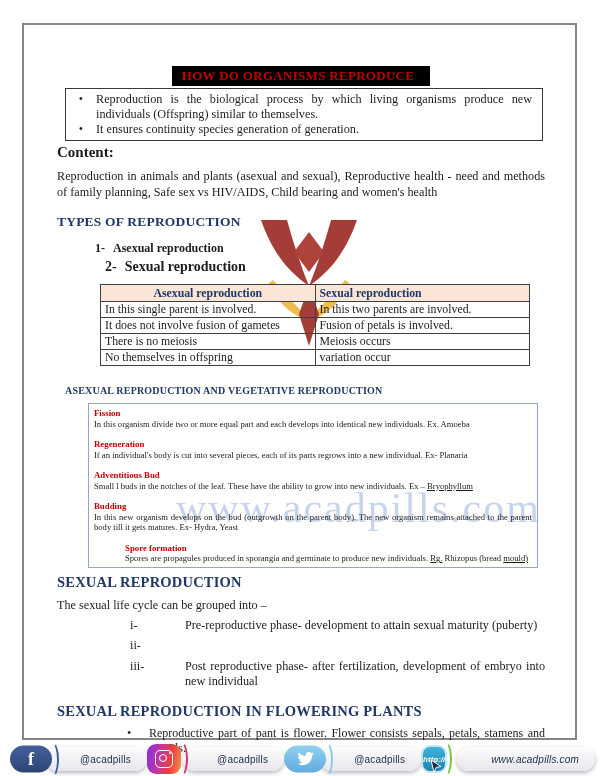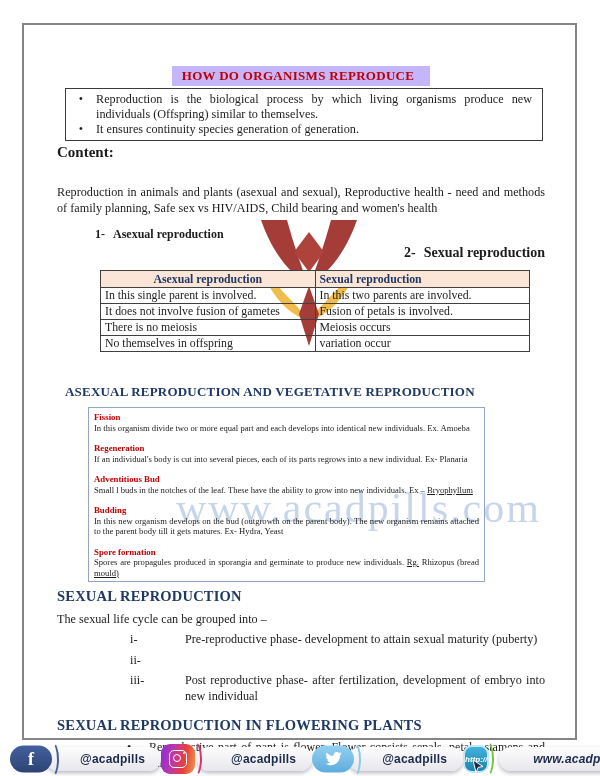--- a/index.html
+++ b/index.html
@@ -14,55 +14,55 @@
   
   .wm-logo{position:absolute;left:253px;top:220px;width:112px;height:132px;z-index:0;opacity:.93;}
   .wm-text{
     position:absolute;left:176px;top:484px;z-index:0;
     font-size:42px;letter-spacing:2px;color:#b9cbe5;opacity:.8;white-space:nowrap;
   }
   .content{position:absolute;left:57px;top:23px;width:488px;z-index:2;}
 
   .doc-title-wrap{margin-top:43px;text-align:center;}
   .doc-title{
-    display:inline-block;background:#c4b5fd;color:#c00000;font-weight:bold;
+    display:inline-block;background:#000000;color:#c00000;font-weight:bold;
     font-size:13px;letter-spacing:.3px;padding:2px 16px 2px 10px;
   }
   .intro-box{
     margin:2px 0 0 8px;width:478px;box-sizing:border-box;
     border:1px solid #3a3a3a;padding:3px 8px 3px 0;
   }
   .ibullet{display:flex;font-size:12.2px;line-height:15px;}
   .ibullet .dot{width:30px;text-align:center;flex:none;}
   .ibullet .txt{flex:1;text-align:justify;padding-right:2px;}
 
   .content-label{font-size:15px;font-weight:bold;margin-top:3px;}
-  .content-para{font-size:12.2px;line-height:15.5px;text-align:justify;margin-top:24px;}
+  .content-para{font-size:12.2px;line-height:15.5px;text-align:justify;margin-top:8px;}
 
   .h-blue{color:#1f3864;font-weight:bold;letter-spacing:.2px;}
   .types-heading{font-size:13.5px;margin-top:14px;}
   .type-row{font-weight:bold;}
   .type-row.t1{margin:11px 0 0 38px;font-size:12px;}
-  .type-row.t2{margin:3px 0 0 48px;font-size:14px;text-align:right;}
+  .type-row.t2{margin:3px 0 0 48px;font-size:14px;}
   .type-row .tnum{margin-right:8px;}
 
   .compare-table{margin:9px 0 0 43px;border-collapse:collapse;width:430px;font-size:11.8px;background:transparent;}
   .compare-table th,.compare-table td{border:1px solid #404040;padding:0 4px;height:14px;font-weight:normal;text-align:left;}
   .compare-table th{background:#fbe5d6;color:#1f3864;font-weight:bold;height:16px;}
   .compare-table th.c1{text-align:center;}
 
-  .asexual-heading{margin:32px 0 0 8px;font-size:13px;}
+  .asexual-heading{margin:19px 0 0 8px;font-size:10px;}
 
   .methods-box{
-    margin:7px 0 0 31px;width:397px;box-sizing:border-box;
+    margin:7px 0 0 31px;width:450px;box-sizing:border-box;
     border:1px solid #95a5c8;padding:4px 5px 2px 5px;
     font-size:8.6px;line-height:10.5px;background:transparent;
   }
   .method{margin-bottom:10px;}
-  .method:last-child{margin-bottom:1px;}
+  .method:last-child{margin-bottom:1px;margin-left:31px;}
   .method-name{color:#c00000;font-weight:bold;font-size:8.8px;}
   .method-desc{text-align:justify;}
   .u{text-decoration:underline;}
 
   .sexual-heading{font-size:14.5px;margin-top:6px;}
   .sexual-intro{font-size:12.2px;margin-top:7px;font-family:Liberation Serif, serif;}
   .phase{display:flex;margin-top:5px;font-size:12.2px;line-height:15.5px;}
   .phase .pnum{flex:none;margin-left:73px;width:55px;}
   .phase .ptxt{flex:1;text-align:justify;}
 
@@ -77,21 +77,21 @@
     display:flex;justify-content:space-between;align-items:center;
     padding:0 10px;box-sizing:border-box;
     font-family:"Liberation Sans", sans-serif;
   }
   .badge{position:relative;height:30px;display:flex;align-items:center;cursor:pointer;}
   .pill{
     margin-left:36px;height:24px;display:flex;align-items:center;
     padding:0 16px 0 34px;border-radius:14px;
     background:linear-gradient(180deg,#fdfdfd,#e7e7ec);
     box-shadow:0 2px 4px rgba(50,50,70,.35);
-    font-weight:bold;font-size:12px;color:#1b2a4a;letter-spacing:.2px;white-space:nowrap;
+    font-weight:normal;font-size:10px;color:#1b2a4a;letter-spacing:.2px;white-space:nowrap;
   }
   .pill.site{font-style:italic;}
   .bicon{position:absolute;left:0;top:50%;transform:translateY(-50%);z-index:2;
     display:flex;align-items:center;justify-content:center;}
   .bicon::after{
     content:"";position:absolute;right:-7px;top:50%;transform:translateY(-50%);
     width:10px;height:32px;border:2px solid transparent;border-radius:50%;
   }
   .fb{width:42px;height:27px;border-radius:14px;background:linear-gradient(180deg,#44619d,#2d4373);
       color:#fff;font-family:"Liberation Serif",serif;font-weight:bold;font-size:18px;}
@@ -141,20 +141,21 @@
     </div>
     <div class="ibullet">
       <span class="dot">•</span>
       <span class="txt">It ensures continuity species generation of generation.</span>
     </div>
   </div>
 
   <div class="content-label">Content:</div>
   <div class="content-para">Reproduction in animals and plants (asexual and sexual), Reproductive health - need and methods of family planning, Safe sex vs HIV/AIDS, Child bearing and women's health</div>
 
+  <div class="types-heading h-blue">TYPES OF REPRODUCTION</div>
 
   <div class="type-row t1">
     <span class="tnum">1-</span><span>Asexual reproduction</span>
   </div>
   <div class="type-row t2">
     <span class="tnum">2-</span><span>Sexual reproduction</span>
   </div>
 
   <table class="compare-table">
     <tbody>

